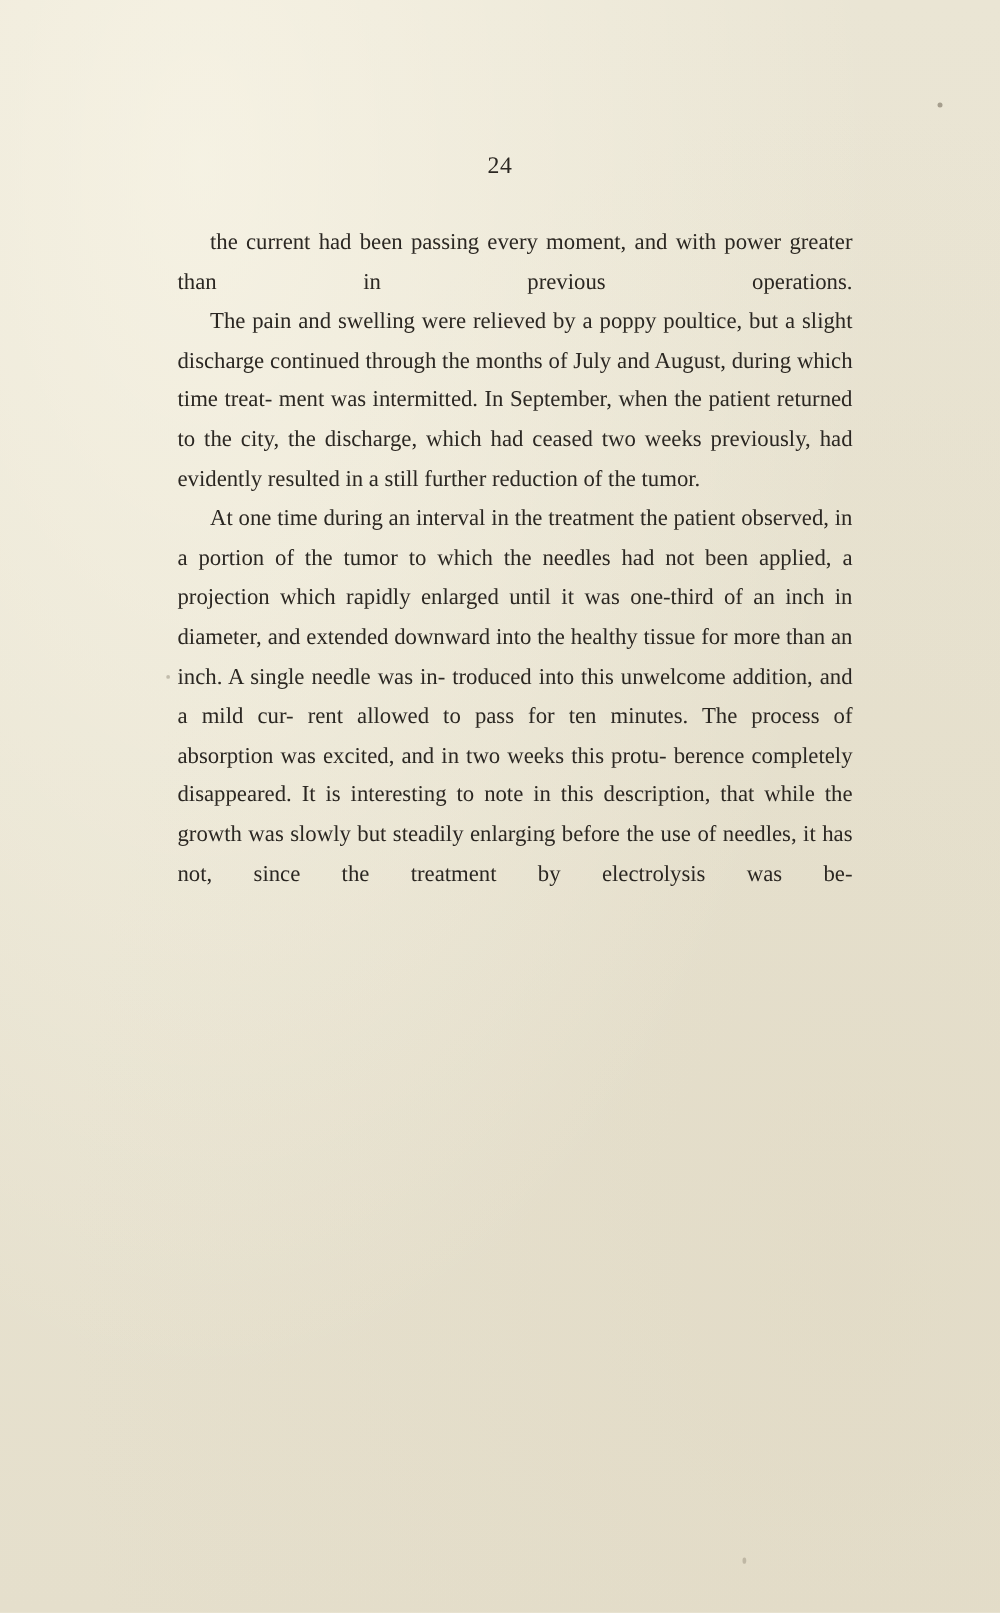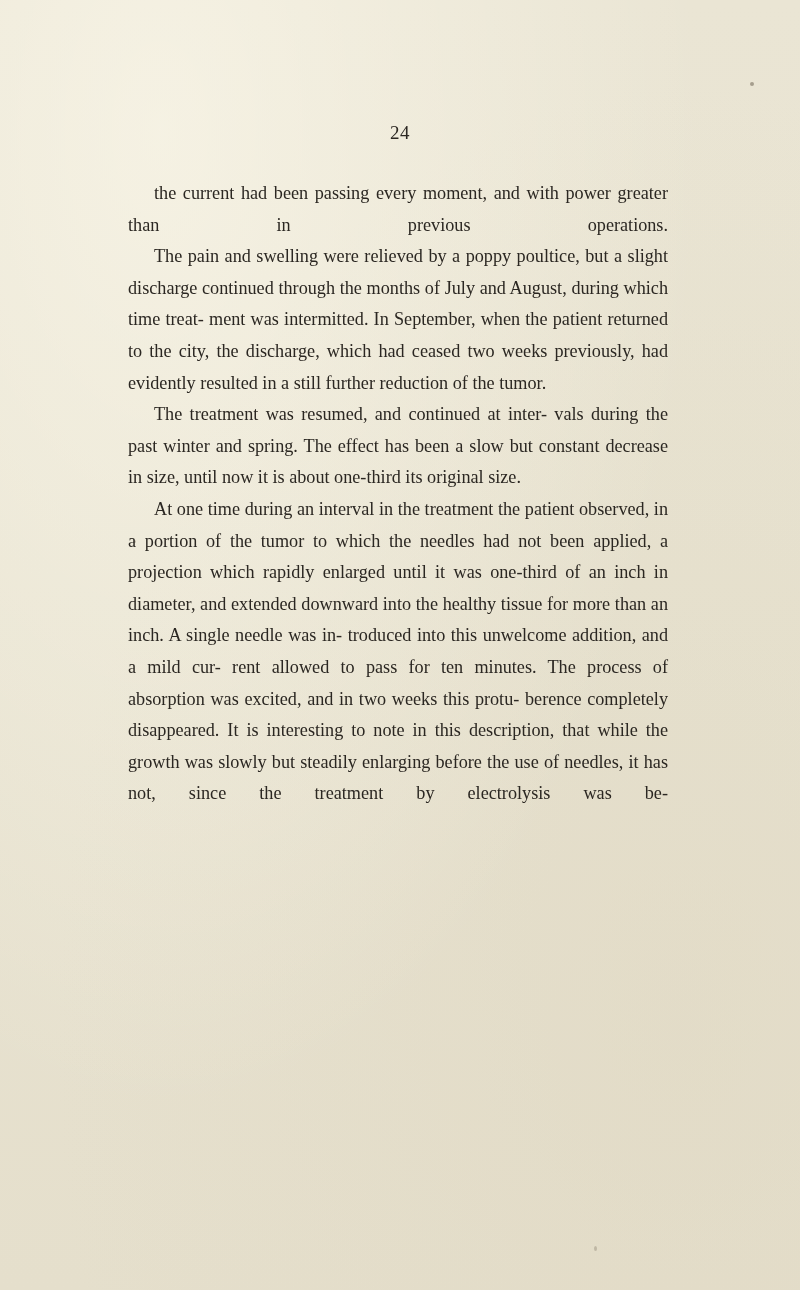--- a/index.html
+++ b/index.html
@@ -34,21 +34,21 @@
     top: 122px;
     left: 0;
     width: 800px;
     text-align: center;
     font-size: 19px;
     letter-spacing: 0.5px;
   }
   .body-text {
     position: absolute;
     top: 178px;
-    left: 128px;
+    left: 142px;
     width: 540px;
     font-family: Liberation Serif, serif;
   }
   .para {
     margin: 0;
     font-size: 18.2px;
     line-height: 31.6px;
     text-align: justify;
     text-indent: 26px;
     -webkit-hyphens: manual;
@@ -69,17 +69,16 @@
 
   <div class="speck" style="left:750px; top:82px; width:4px; height:4px;"></div>
   <div class="speck" style="left:133px; top:540px; width:3px; height:3px; opacity:0.35;"></div>
   <div class="speck" style="left:594px; top:1246px; width:3px; height:5px; opacity:0.3;"></div>
 
   <div class="page-number">24</div>
 
   <div class="body-text">
     <p class="para justify-all">the current had been passing every moment, and with power greater than in previous operations.</p>
     <p class="para">The pain and swelling were relieved by a poppy poultice, but a slight discharge continued through the months of July and August, during which time treat- ment was intermitted. In September, when the patient returned to the city, the discharge, which had ceased two weeks previously, had evidently resulted in a still further reduction of the tumor.</p>
-    <p class="para">The treatment was resumed, and continued at inter- vals during the past winter and spring. The effect has been a slow but constant decrease in size, until now it is about one-third its original size.</p>
     <p class="para justify-all">At one time during an interval in the treatment the patient observed, in a portion of the tumor to which the needles had not been applied, a projection which rapidly enlarged until it was one-third of an inch in diameter, and extended downward into the healthy tissue for more than an inch. A single needle was in- troduced into this unwelcome addition, and a mild cur- rent allowed to pass for ten minutes. The process of absorption was excited, and in two weeks this protu- berence completely disappeared. It is interesting to note in this description, that while the growth was slowly but steadily enlarging before the use of needles, it has not, since the treatment by electrolysis was be-</p>
   </div>
 
 </div>
 
 </body></html>

